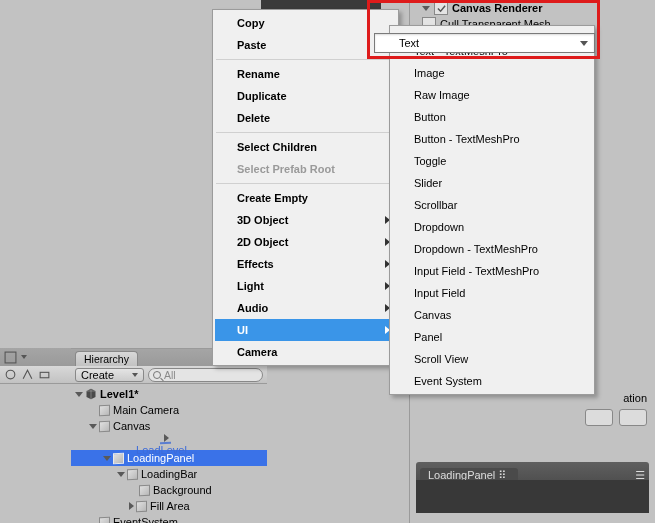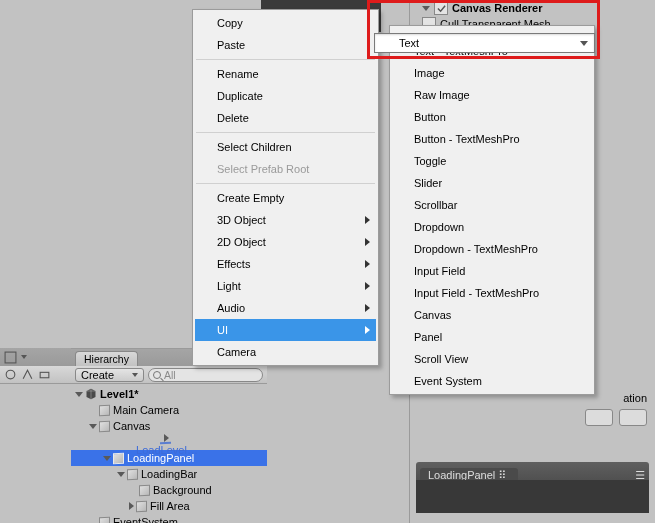--- a/index.html
+++ b/index.html
@@ -52,21 +52,21 @@
   .bluetint .cube { border-color:#5a7dd0; background:linear-gradient(135deg,#cdd9f0,#9db3e0);}
   
   
   .ministrip { position:absolute; left:0; top:348px; width:71px; height:36px; background:#c2c2c2;}
   .ministrip .row1 { height:18px; background:linear-gradient(#a5a5a5,#9a9a9a); display:flex; align-items:center; padding:0 4px; gap:4px;}
   .ministrip .row2 { height:18px; background:linear-gradient(#d8d8d8,#c2c2c2); border-bottom:1px solid #9a9a9a; display:flex; align-items:center; padding:0 4px; gap:4px;}
   .mini-ic { width:13px; height:13px; display:inline-block;}
   
   
   .menu { position:absolute; background:#f0f0f0; border:1px solid #9b9b9b; box-shadow:3px 3px 4px rgba(0,0,0,0.25); padding:2px; z-index:20;}
-  .context { left:192px; top:9px; width:187px;}
+  .context { left:212px; top:9px; width:187px;font-weight:bold;}
   .submenu { left:389px; top:25px; width:206px;}
   .menu .item { display:flex; align-items:center; height:22px; padding:0 22px 0 22px; position:relative;}
   .menu .item.hl { background:#3a95e8; color:#fff;}
   .menu .item.dis { color:#9a9a9a;}
   .menu .sep { height:1px; background:#d0d0d0; margin:3px 1px;}
   .menu .arrow { position:absolute; right:6px; width:0;height:0;border-top:4px solid transparent;border-bottom:4px solid transparent;border-left:5px solid #333;}
   .menu .item.hl .arrow { border-left-color:#fff;}
   
   .text-hl { position:absolute; left:374px; top:33px; width:221px; height:20px; background:#fff; border:1px solid #7a7a7a; box-shadow:inset 0 1px 2px rgba(0,0,0,.15); z-index:30; display:flex; align-items:center; padding-left:24px;}
   .text-hl .dd { margin-left:auto; margin-right:6px; width:0;height:0;border-left:4px solid transparent;border-right:4px solid transparent;border-top:5px solid #555;}
@@ -289,24 +289,24 @@
   <div class="item">
       <span>Scrollbar</span>
     </div>
   <div class="item">
       <span>Dropdown</span>
     </div>
   <div class="item">
       <span>Dropdown - TextMeshPro</span>
     </div>
   <div class="item">
+      <span>Input Field - TextMeshPro</span>
+    </div>
+  <div class="item">
       <span>Input Field</span>
-    </div>
-  <div class="item">
-      <span>Input Field - TextMeshPro</span>
     </div>
   <div class="item">
       <span>Canvas</span>
     </div>
   <div class="item">
       <span>Panel</span>
     </div>
   <div class="item">
       <span>Scroll View</span>
     </div>

